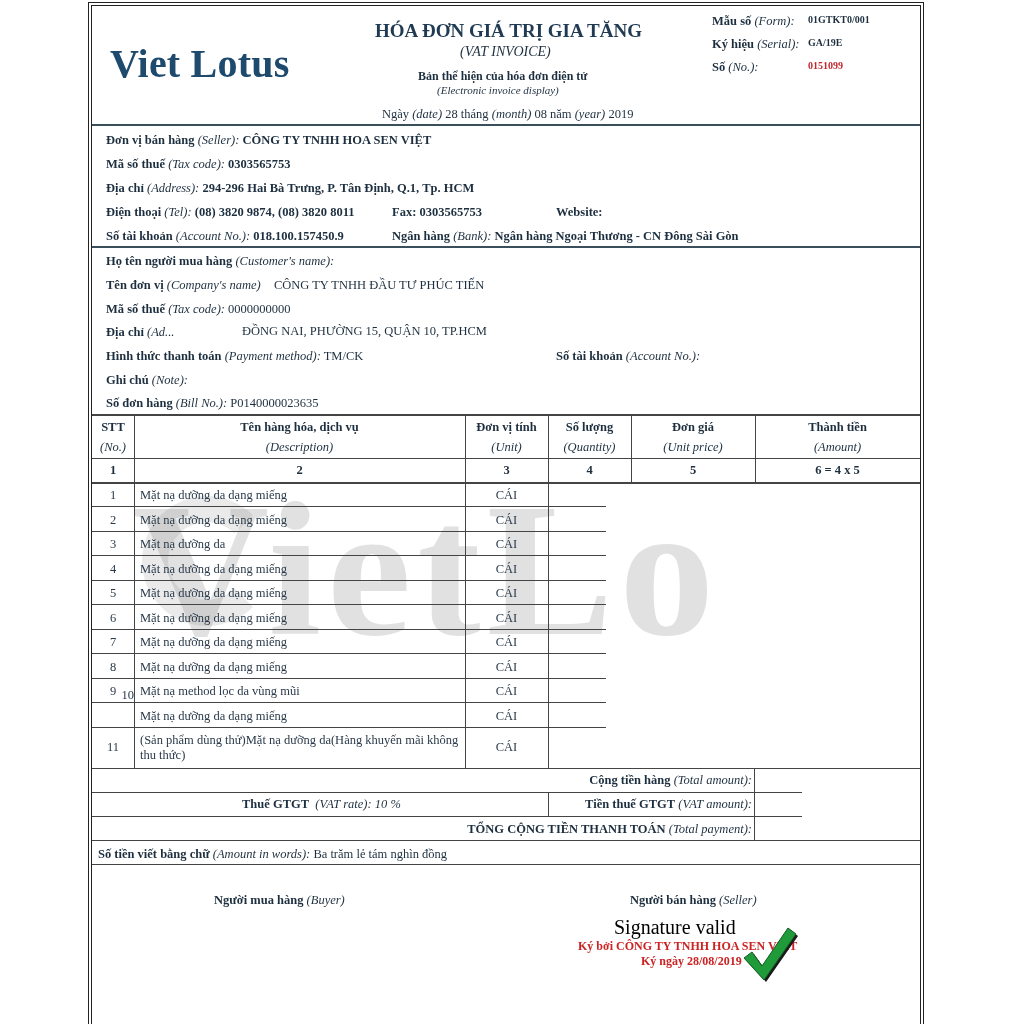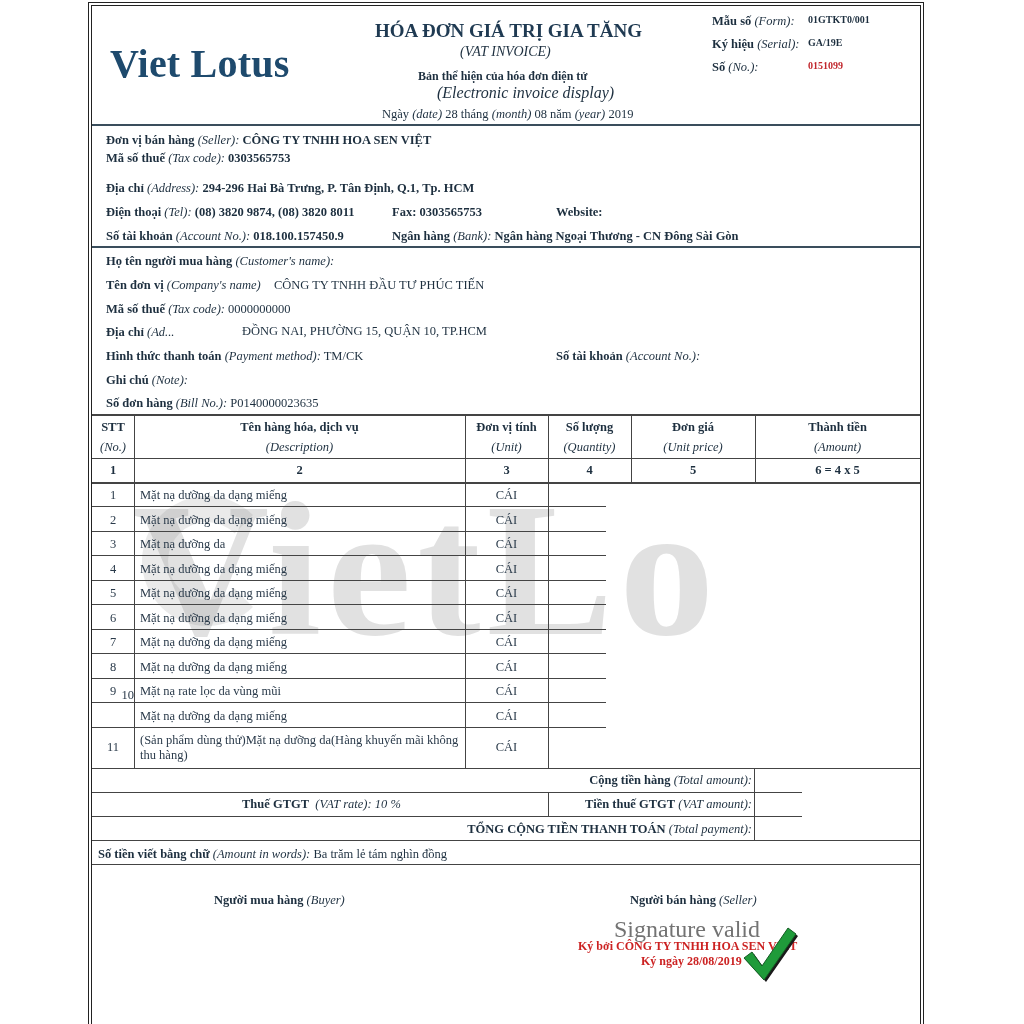--- a/index.html
+++ b/index.html
@@ -12,40 +12,40 @@
   .abs { position: absolute; white-space: nowrap; }
   .b { font-weight: bold; }
   .i { font-style: italic; }
   .lbl { font-size: 12.5px; }
 
   
   .logo { left: 18px; top: 34px; font-size: 40px; font-weight: bold; color: #1e4a6d; letter-spacing: 0.2px; }
   .inv-title { left: 283px; top: 14px; font-size: 19px; font-weight: bold; color: #1f3a52; }
   .inv-sub { left: 368px; top: 38px; font-size: 14px; font-style: italic; }
   .inv-display { left: 326px; top: 63px; font-size: 12px; font-weight: bold; }
-  .inv-display-en { left: 345px; top: 78px; font-size: 16px; font-style: italic; }
+  .inv-display-en { left: 345px; top: 78px; font-size: 11px; font-style: italic; }
   .inv-date { left: 290px; top: 101px; font-size: 12.5px; }
   .meta-row { left: 620px; font-size: 12.5px; }
   .meta-val { left: 716px; font-size: 10px; font-weight: bold; }
   .red { color: #c1272d; }
 
   .hline { position: absolute; left: 0; right: 0; height: 2px; background: #3a4e5c; }
 
   
   .grid-line-h { position: absolute; height: 1px; background: #444; }
   .grid-line-v { position: absolute; width: 1px; background: #444; }
   .cell { position: absolute; text-align: center; font-size: 12.5px; }
   .row-text { position: absolute; font-size: 12.5px; color: #2a3a4a; }
 
   .watermark { position: absolute; left: 40px; top: 455px; font-size: 190px; font-weight: bold;
                color: rgba(120,120,120,0.22); font-family: "Liberation Serif", serif; letter-spacing: 6px; pointer-events:none; }
   .wm-circle { position: absolute; left: 50px; top: 490px; width: 130px; height: 130px; border-radius: 50%;
                border: 26px solid rgba(140,140,140,0.18); border-right-color: transparent; pointer-events:none; }
 
-  .sig-valid { position: absolute; left: 522px; top: 910px; font-size: 24px; color: #737373; }
+  .sig-valid { position: absolute; left: 522px; top: 910px; font-size: 20px; color: #000000; }
   .sig-line { position: absolute; font-size: 12px; font-weight: bold; color: #cc2222; }
   .check { position: absolute; left: 646px; top: 918px; width: 60px; height: 60px; }
 </style>
 </head>
 <body>
 
 <div class="frame">
 
   <div class="wm-circle"></div>
   <div class="watermark">VietLo</div>
@@ -72,21 +72,21 @@
   <div class="abs meta-row" style="top:31px"><span class="b">Ký hiệu</span> <span class="i">(Serial):</span></div>
   <div class="abs meta-val" style="top:31px">GA/19E</div>
   <div class="abs meta-row" style="top:54px"><span class="b">Số</span> <span class="i">(No.):</span></div>
   <div class="abs meta-val red" style="top:54px">0151099</div>
 
   <div class="hline" style="top:118px"></div>
 
   <div class="abs lbl" style="left:14px;top:127px">
     <span class="b">Đơn vị bán hàng</span> <span class="i">(Seller):</span> <span class="b">CÔNG TY TNHH HOA SEN VIỆT</span>
   </div>
-  <div class="abs lbl" style="left:14px;top:145px">
+  <div class="abs lbl" style="left:14px;top:151px">
     <span class="b">Mã số thuế</span> <span class="i">(Tax code):</span> <span class="b">0303565753</span>
   </div>
   <div class="abs lbl" style="left:14px;top:175px">
     <span class="b">Địa chỉ</span> <span class="i">(Address):</span> <span class="b">294-296 Hai Bà Trưng, P. Tân Định, Q.1, Tp. HCM</span>
   </div>
   <div class="abs lbl" style="left:14px;top:199px">
     <span class="b">Điện thoại</span> <span class="i">(Tel):</span> <span class="b">(08) 3820 9874, (08) 3820 8011</span>
   </div>
   <div class="abs lbl b" style="left:300px;top:199px">Fax: 0303565753</div>
   <div class="abs lbl b" style="left:464px;top:199px">Website:</div>
@@ -205,32 +205,32 @@
     <div class="row-text" style="left:48px;top:629px">Mặt nạ dưỡng da dạng miếng</div>
     <div class="row-text" style="left:373px;width:83px;text-align:center;top:629px">CÁI</div>
   </div>
   <div>
     <div class="row-text" style="left:0;width:42px;text-align:center;top:654px">8</div>
     <div class="row-text" style="left:48px;top:654px">Mặt nạ dưỡng da dạng miếng</div>
     <div class="row-text" style="left:373px;width:83px;text-align:center;top:654px">CÁI</div>
   </div>
   <div>
     <div class="row-text" style="left:0;width:42px;text-align:center;top:678px">9</div>
-    <div class="row-text" style="left:48px;top:678px">Mặt nạ rate lọc da vùng mũi</div>
+    <div class="row-text" style="left:48px;top:678px">Mặt nạ method lọc da vùng mũi</div>
     <div class="row-text" style="left:373px;width:83px;text-align:center;top:678px">CÁI</div>
   </div>
   <div>
     <div class="row-text" style="left:0;width:42px;text-align:right;top:682px">10</div>
     <div class="row-text" style="left:48px;top:703px">Mặt nạ dưỡng da dạng miếng</div>
     <div class="row-text" style="left:373px;width:83px;text-align:center;top:703px">CÁI</div>
   </div>
   <div>
     <div class="row-text" style="left:0;width:42px;text-align:center;top:734px">11</div>
     <div class="row-text" style="left:48px;top:727px">(Sản phẩm dùng thử)Mặt nạ dưỡng da(Hàng khuyến mãi không</div>
-    <div class="row-text" style="left:48px;top:742px">thu hàng)</div>
+    <div class="row-text" style="left:48px;top:742px">thu thức)</div>
     <div class="row-text" style="left:373px;width:83px;text-align:center;top:734px">CÁI</div>
   </div>
 
   <div class="grid-line-h" style="left:0;width:710px;top:786px"></div>
   <div class="grid-line-h" style="left:0;width:710px;top:810px"></div>
   <div class="grid-line-h" style="left:0;right:0;top:834px"></div>
   <div class="grid-line-h" style="left:0;right:0;top:858px"></div>
   <div class="grid-line-v" style="left:662px;top:762px;height:72px"></div>
   <div class="grid-line-v" style="left:456px;top:786px;height:24px"></div>
 

